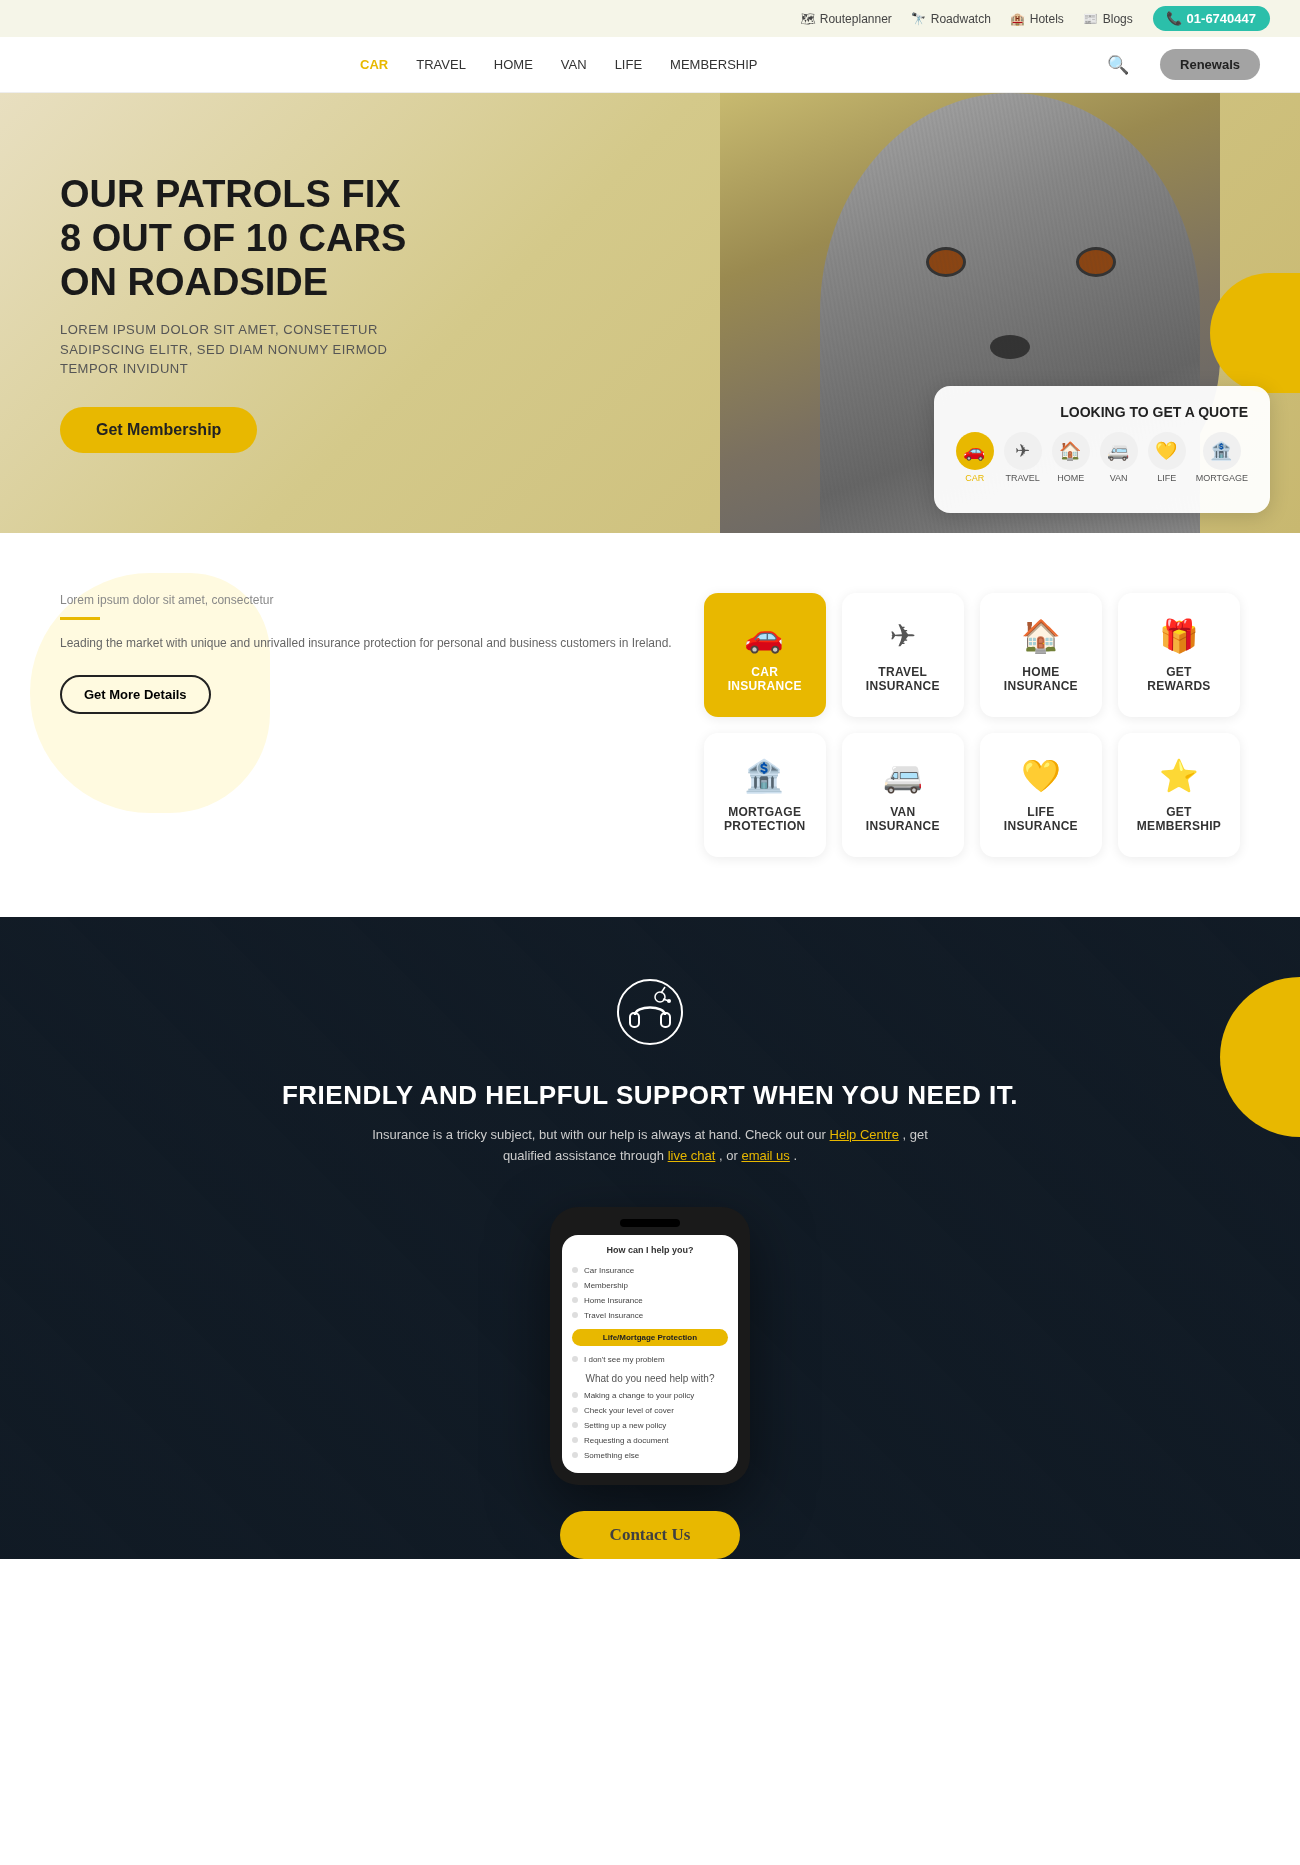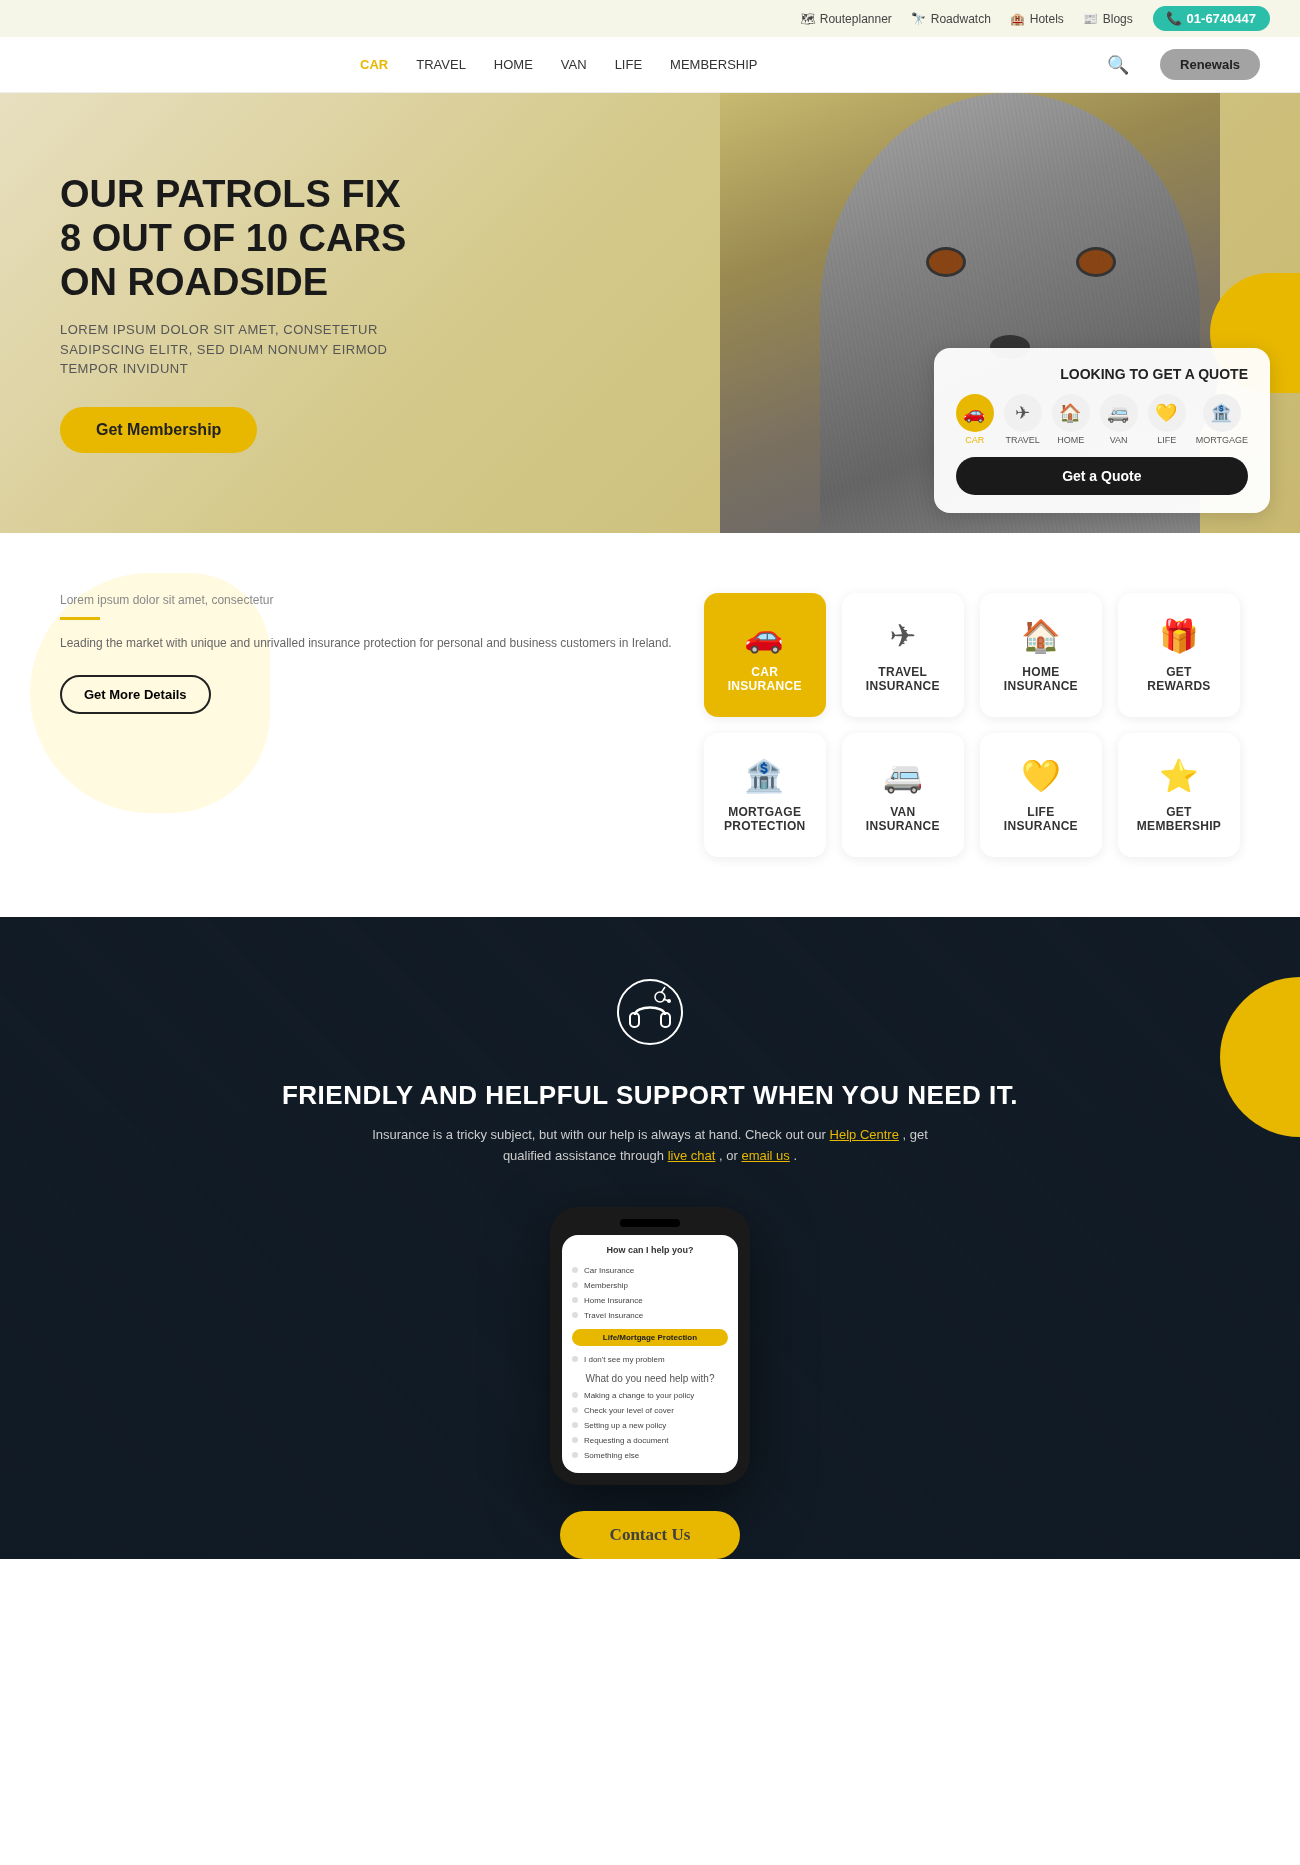--- a/index.html
+++ b/index.html
@@ -500,21 +500,20 @@
       </div>
       <div class="quote-icon-item">
         <div class="quote-icon-circle">💛</div>
         <span>LIFE</span>
       </div>
       <div class="quote-icon-item">
         <div class="quote-icon-circle">🏦</div>
         <span>MORTGAGE</span>
       </div>
     </div>
-    <button class="get-quote-btn">Get a Quote</button>
   </div>
 </section>
 
 <section class="services-section">
   <div class="intro-blob"></div>
   <div class="services-intro-wrapper">
     <p class="intro-small">Lorem ipsum dolor sit amet, consectetur</p>
     <div class="intro-divider"></div>
     <p class="intro-desc">Leading the market with unique and unrivalled insurance protection for personal and business customers in Ireland.</p>
     <button class="more-details-btn">Get More Details</button>

